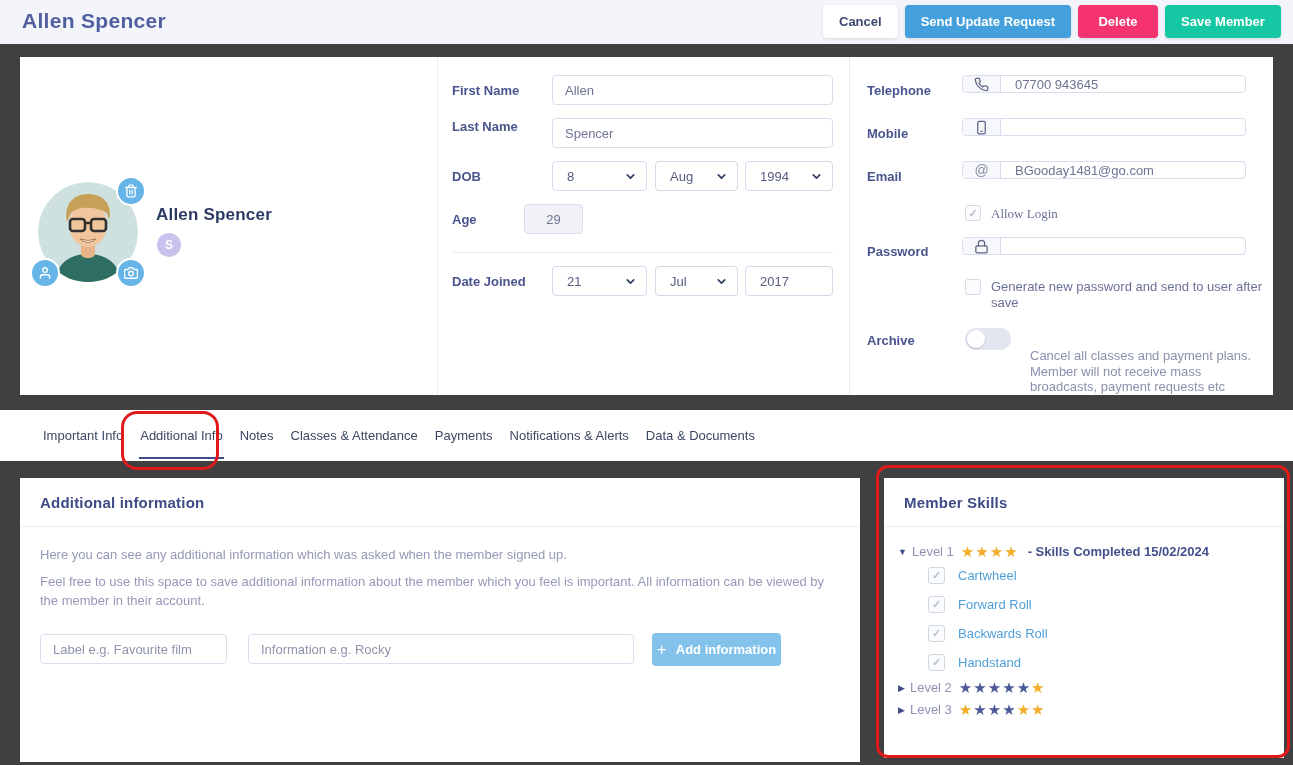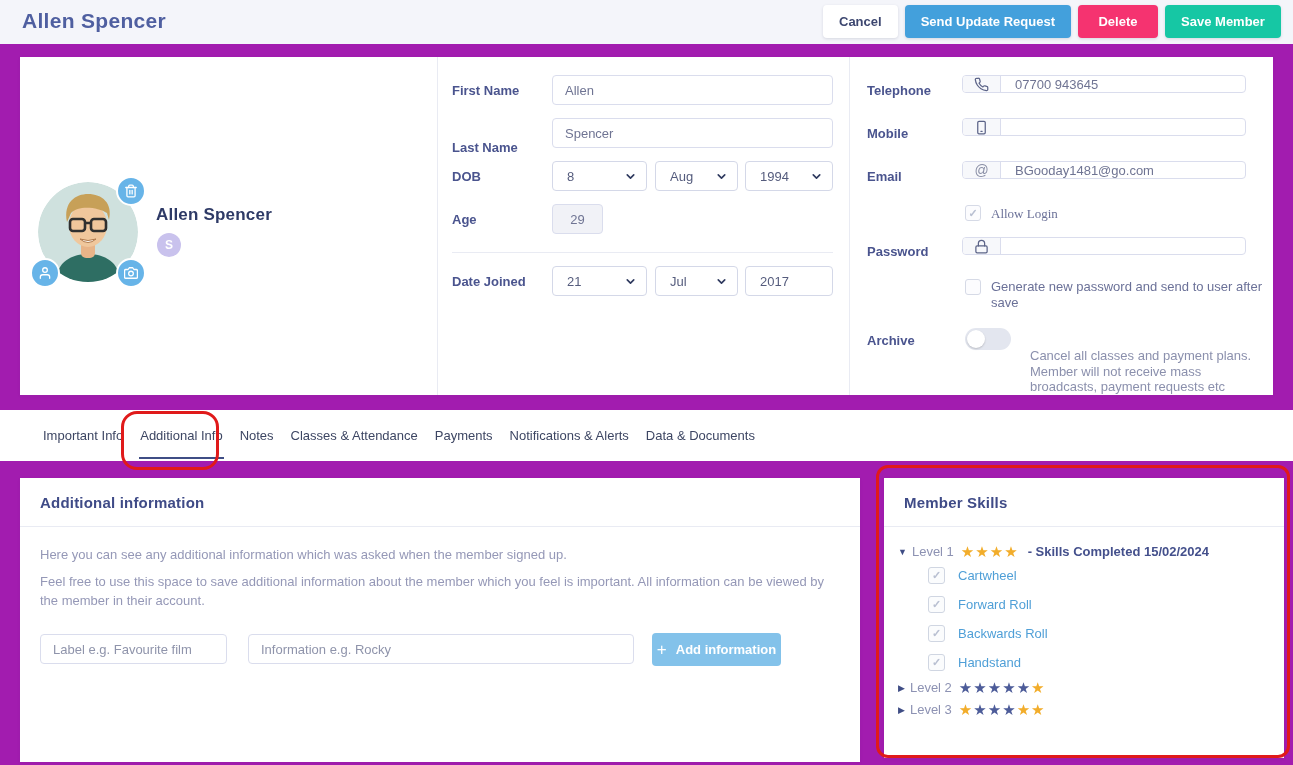--- a/index.html
+++ b/index.html
@@ -1,18 +1,18 @@
 <!DOCTYPE html>
 <html><head>
 <meta charset="utf-8">
 <style>
   * { box-sizing: border-box; margin: 0; padding: 0; }
   html,body { width:1293px; height:765px; }
   body { font-family: "Liberation Sans", sans-serif; background:#edeff5; }
-  .page { position:relative; width:1293px; height:765px; background:#a21caf; overflow:hidden; }
+  .page { position:relative; width:1293px; height:765px; background:#404040; overflow:hidden; }
 
   
   .topbar { position:absolute; left:0; top:0; width:1293px; height:44px; background:#f4f5fa; }
   .page-title { position:absolute; left:22px; top:9px; font-size:21px; font-weight:700; color:#4f5fa0; letter-spacing:.3px; }
   .topbar-buttons { position:absolute; right:12px; top:5px; display:flex; gap:7px; }
   .btn { height:33px; border:none; border-radius:4px; font-family:inherit; font-size:13px; font-weight:600;
          display:flex; align-items:center; justify-content:center; padding:0 16px;
          box-shadow:0 1px 3px rgba(40,45,80,.15); cursor:pointer; white-space:nowrap; }
   .btn-cancel { background:#ffffff; color:#3d4770; }
   .btn-blue   { background:#43a0dc; color:#fff; min-width:160px; }
@@ -164,21 +164,21 @@
       </div>
     </div>
     <div class="profile-name">Allen Spencer</div>
     <div class="profile-badge">S</div>
 
     <div class="f-label" style="left:432px; top:26px;">First Name</div>
     <div class="box" style="left:532px; top:18px; width:281px;">
       <input type="text" value="Allen" style="">
     </div>
 
-    <div class="f-label" style="left:432px; top:83px;">Last Name</div>
+    <div class="f-label" style="left:432px; top:62px;">Last Name</div>
     <div class="box" style="left:532px; top:61px; width:281px;align-items:flex-end;">
       <input type="text" value="Spencer" style="">
     </div>
 
     <div class="f-label" style="left:432px; top:112px;">DOB</div>
     <div class="f-select" style="left:532px; top:104px; width:95px;">
       <span>8</span>
       <svg width="13" height="13" viewBox="0 0 24 24" fill="none" stroke="#2f3a5f" stroke-width="3" stroke-linecap="round" stroke-linejoin="round">
           <polyline points="6 9 12 15 18 9"></polyline>
         </svg>
@@ -190,21 +190,21 @@
         </svg>
     </div>
     <div class="f-select" style="left:725px; top:104px; width:88px;">
       <span>1994</span>
       <svg width="13" height="13" viewBox="0 0 24 24" fill="none" stroke="#2f3a5f" stroke-width="3" stroke-linecap="round" stroke-linejoin="round">
           <polyline points="6 9 12 15 18 9"></polyline>
         </svg>
     </div>
 
     <div class="f-label" style="left:432px; top:155px;">Age</div>
-    <div class="box age-box" style="left:532px; top:147px; width:51px;">29</div>
+    <div class="box age-box" style="left:504px; top:147px; width:59px;">29</div>
 
     <div class="hdiv" style="left:432px; top:195px; width:381px;"></div>
 
     <div class="f-label" style="left:432px; top:217px;">Date Joined</div>
     <div class="f-select" style="left:532px; top:209px; width:95px;">
       <span>21</span>
       <svg width="13" height="13" viewBox="0 0 24 24" fill="none" stroke="#2f3a5f" stroke-width="3" stroke-linecap="round" stroke-linejoin="round">
           <polyline points="6 9 12 15 18 9"></polyline>
         </svg>
     </div>

